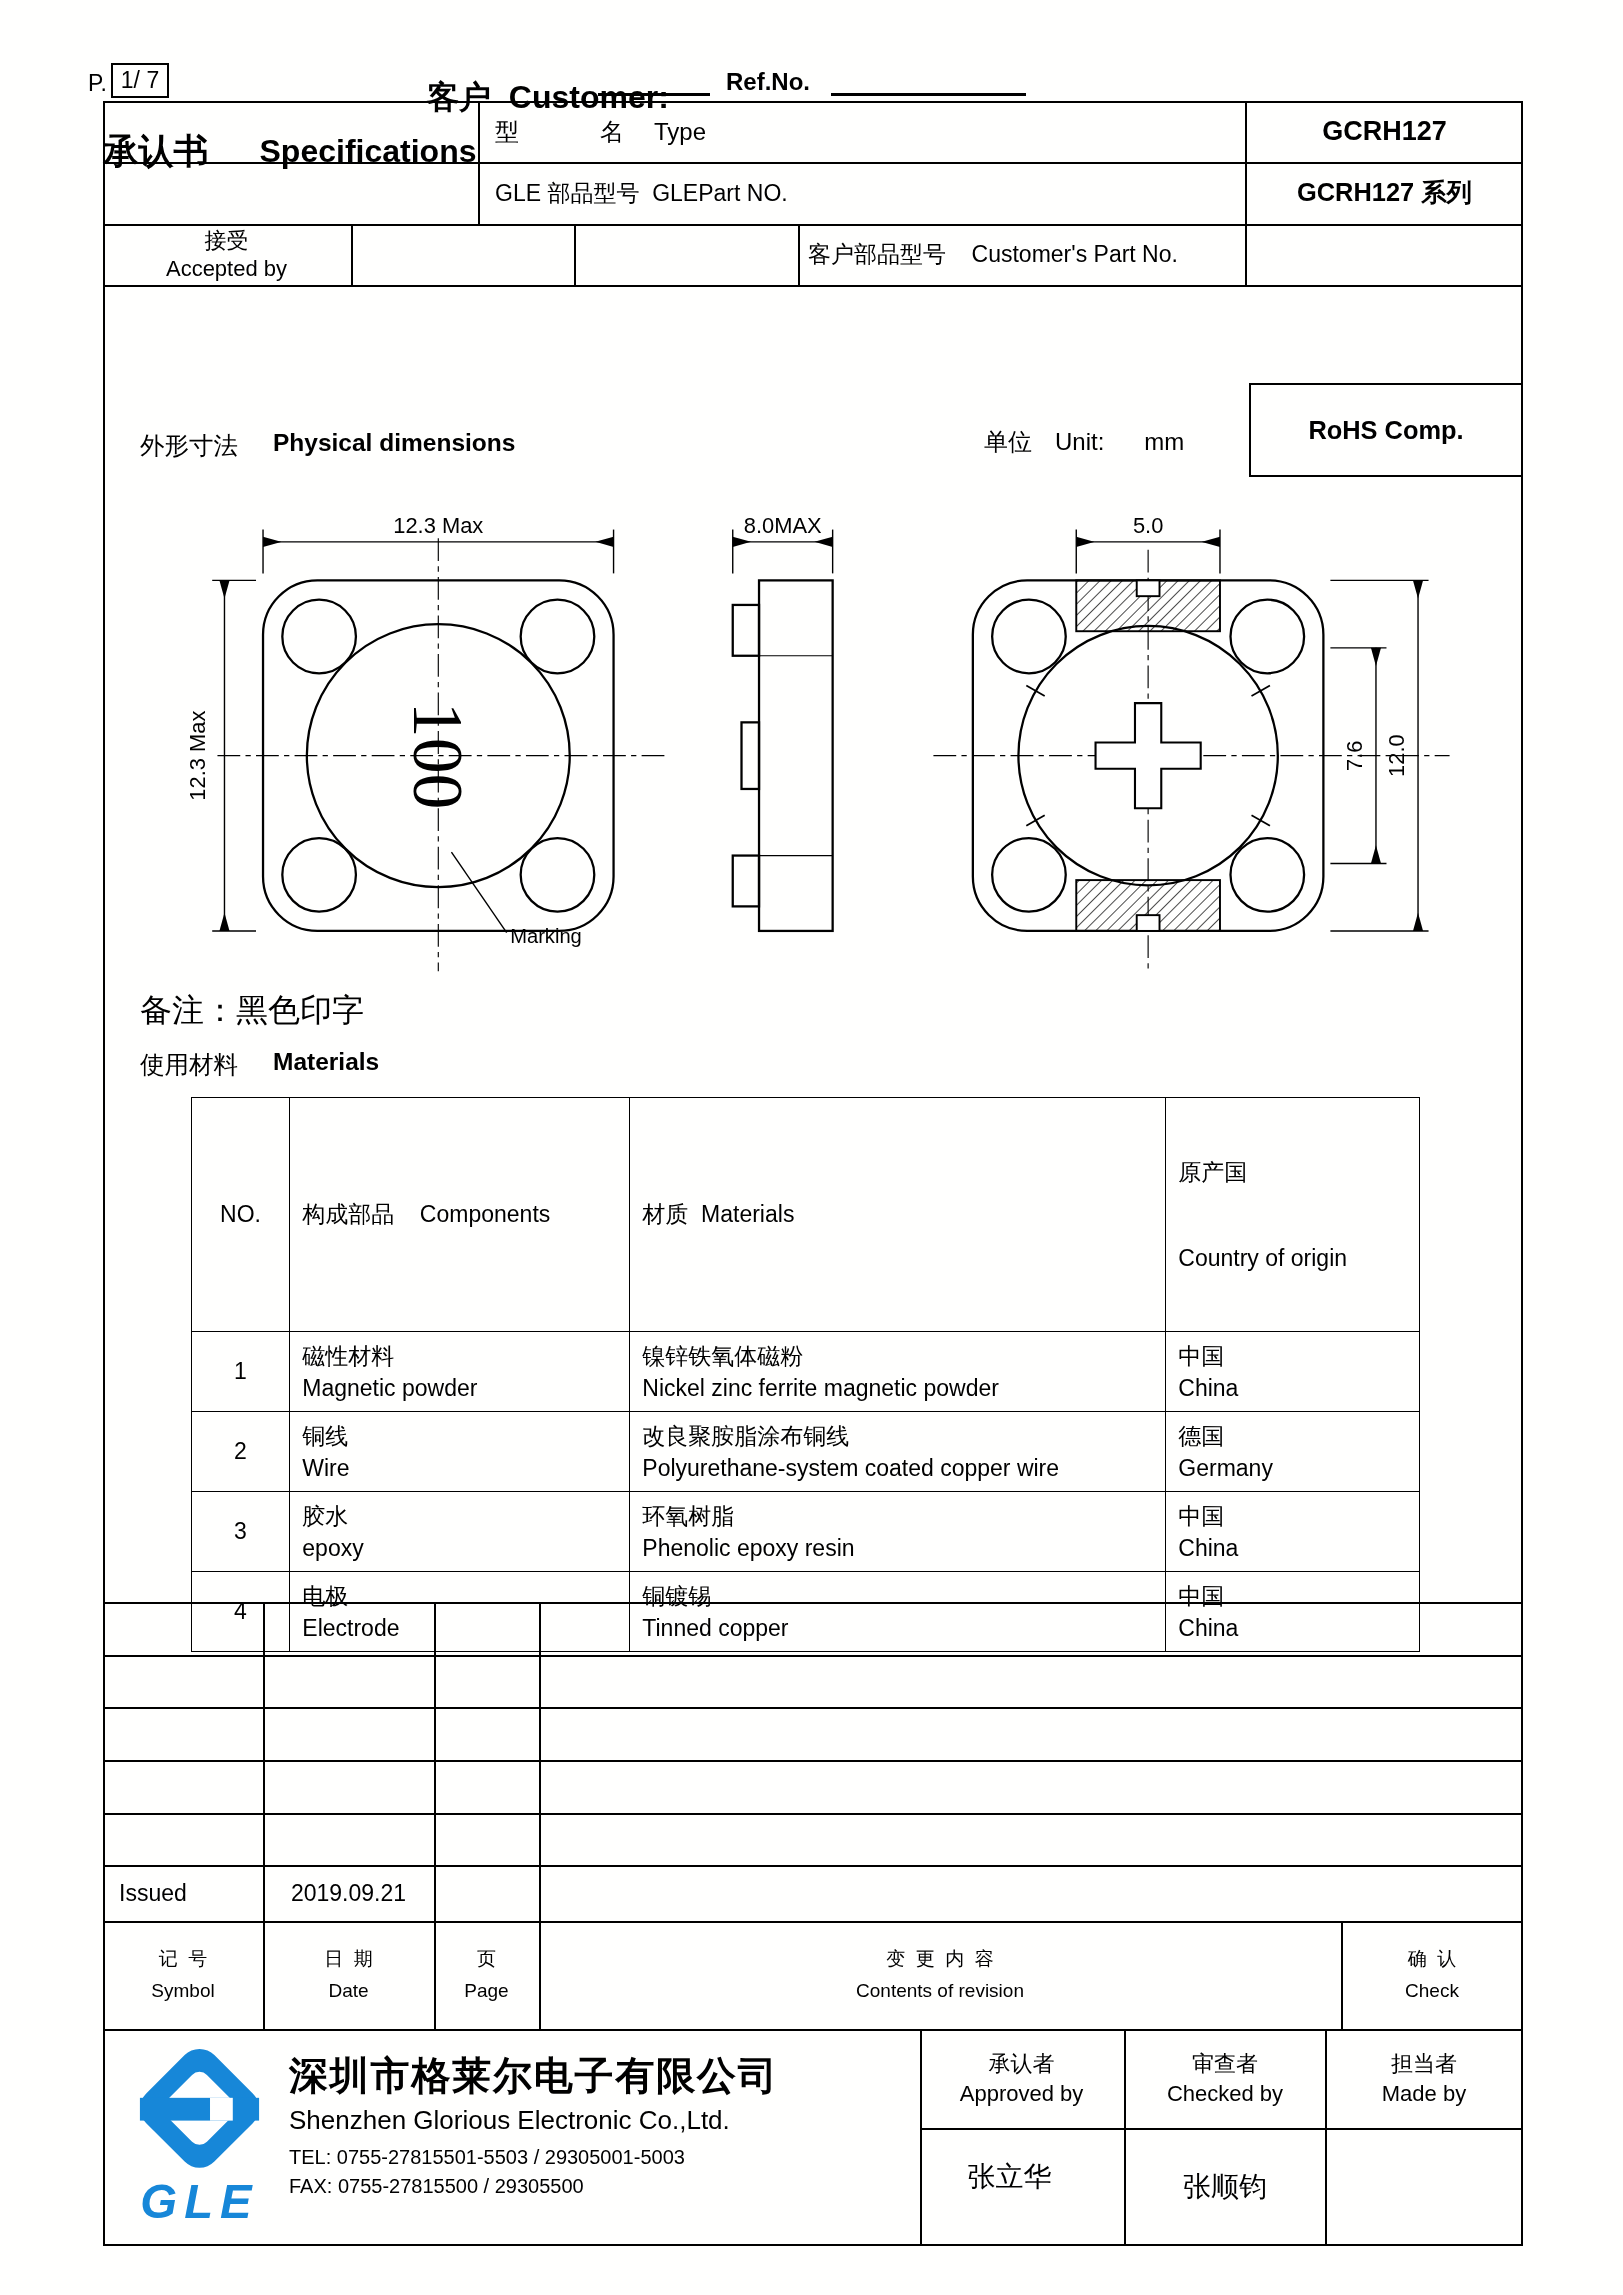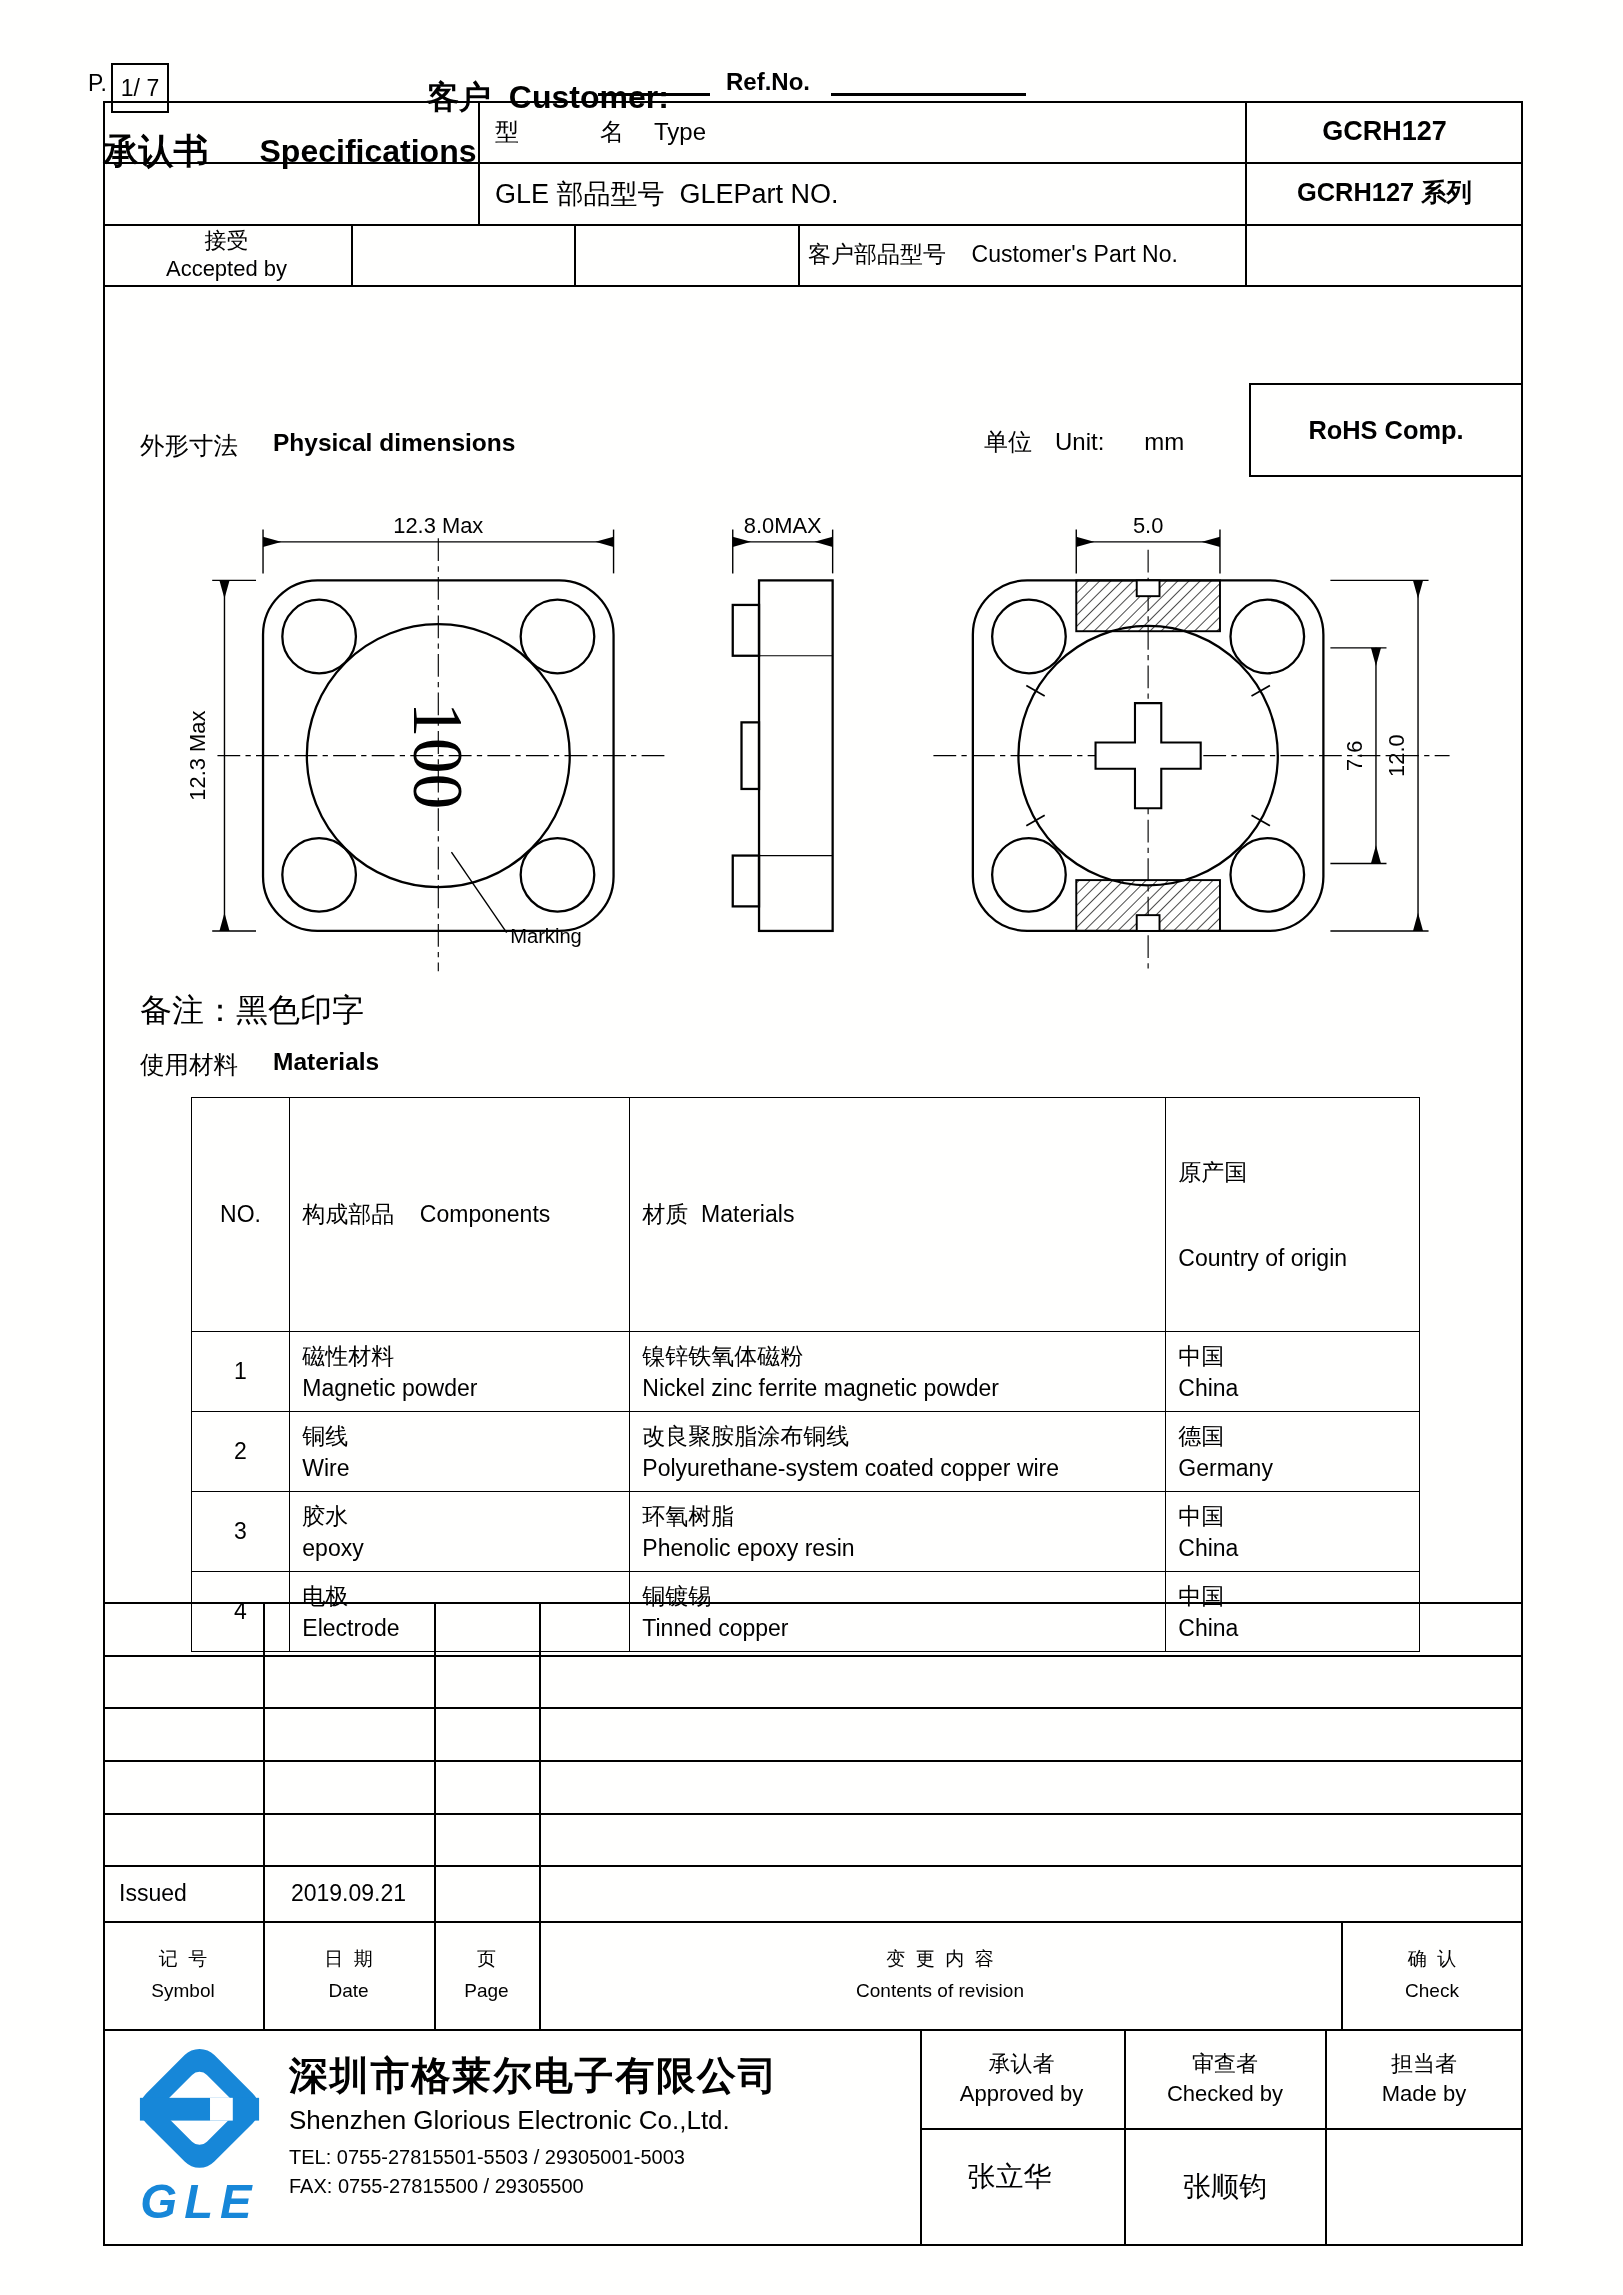--- a/index.html
+++ b/index.html
@@ -9,21 +9,21 @@
     font-family: "Liberation Sans", "DejaVu Sans", sans-serif; color: #000;
   }
   .lbl { position: absolute; white-space: pre; }
   .bold { font-weight: bold; }
   .hline { position: absolute; height: 1.8px; background: #000; }
   .vline { position: absolute; width: 1.8px; background: #000; }
   .outer-border { position: absolute; left: 103px; top: 101px; width: 1420px; height: 2145px; border: 2.6px solid #000; }
   .cellc { position: absolute; display: flex; align-items: center; justify-content: center; text-align: center; white-space: pre; }
   .cellcol { position: absolute; display: flex; flex-direction: column; align-items: center; justify-content: center; text-align: center; white-space: pre; }
   .cell-left { position: absolute; display: flex; align-items: center; white-space: pre; }
-  .pagebox { position: absolute; left: 111px; top: 63px; width: 58px; height: 50px; border: 2.6px solid #000;
+  .pagebox { position: absolute; left: 111px; top: 63px; width: 58px; height: 35px; border: 2.6px solid #000;
              display: flex; align-items: center; justify-content: center; font-size: 23px; }
   .blank { position: absolute; height: 2.6px; background: #000; }
   .rohs-box { position: absolute; left: 1249px; top: 383px; width: 274px; height: 94px; border: 2.6px solid #000;
               display: flex; align-items: center; justify-content: center; font-size: 25.4px; font-weight: bold; }
   .doc-title { position: absolute; left: 103px; top: 101px; width: 374px; height: 101px;
                display: flex; align-items: center; justify-content: center; gap: 16px; }
   .doc-title .cn { font-size: 35px; font-weight: bold; font-family: "Liberation Serif", "DejaVu Serif", serif; }
   .doc-title .en { font-size: 32px; font-weight: bold; margin-left: 35px; }
   .materials-table { position: absolute; left: 191px; top: 1097px; width: 1229px; border-collapse: collapse; table-layout: fixed; font-size: 23px; }
   .materials-table td { border: 1.8px solid #000; padding: 3.5px 12.3px; vertical-align: middle; }
@@ -66,21 +66,21 @@
     <span class="en">Specifications</span>
   </div>
 
   <div class="cell-left" style="left:495px;top:101px;height:61px;font-size:24px">
     <span>型</span>
     <span style="margin-left:81px">名</span>
     <span style="margin-left:30px">Type</span>
   </div>
   <div class="cellc bold" style="left:1245px;top:101px;width:279px;height:61px;font-size:27px">GCRH127</div>
 
-  <div class="cell-left" style="left:495px;top:162px;height:63px;font-size:27px">GLE 部品型号  GLEPart NO.</div>
+  <div class="cell-left" style="left:495px;top:162px;height:63px;font-size:23px">GLE 部品型号  GLEPart NO.</div>
   <div class="cellc bold" style="left:1245px;top:162px;width:279px;height:61px;font-size:25.4px">GCRH127 系列</div>
 
   <div class="cellcol" style="left:103px;top:224px;width:247px;height:61px;font-size:22px;line-height:28px">
     <span>接受</span>
     <span>Accepted by</span>
   </div>
   <div class="cell-left" style="left:808px;top:224px;height:61px;font-size:23px">客户部品型号    Customer's Part No.</div>
 
   <div class="rohs-box">RoHS Comp.</div>
 

